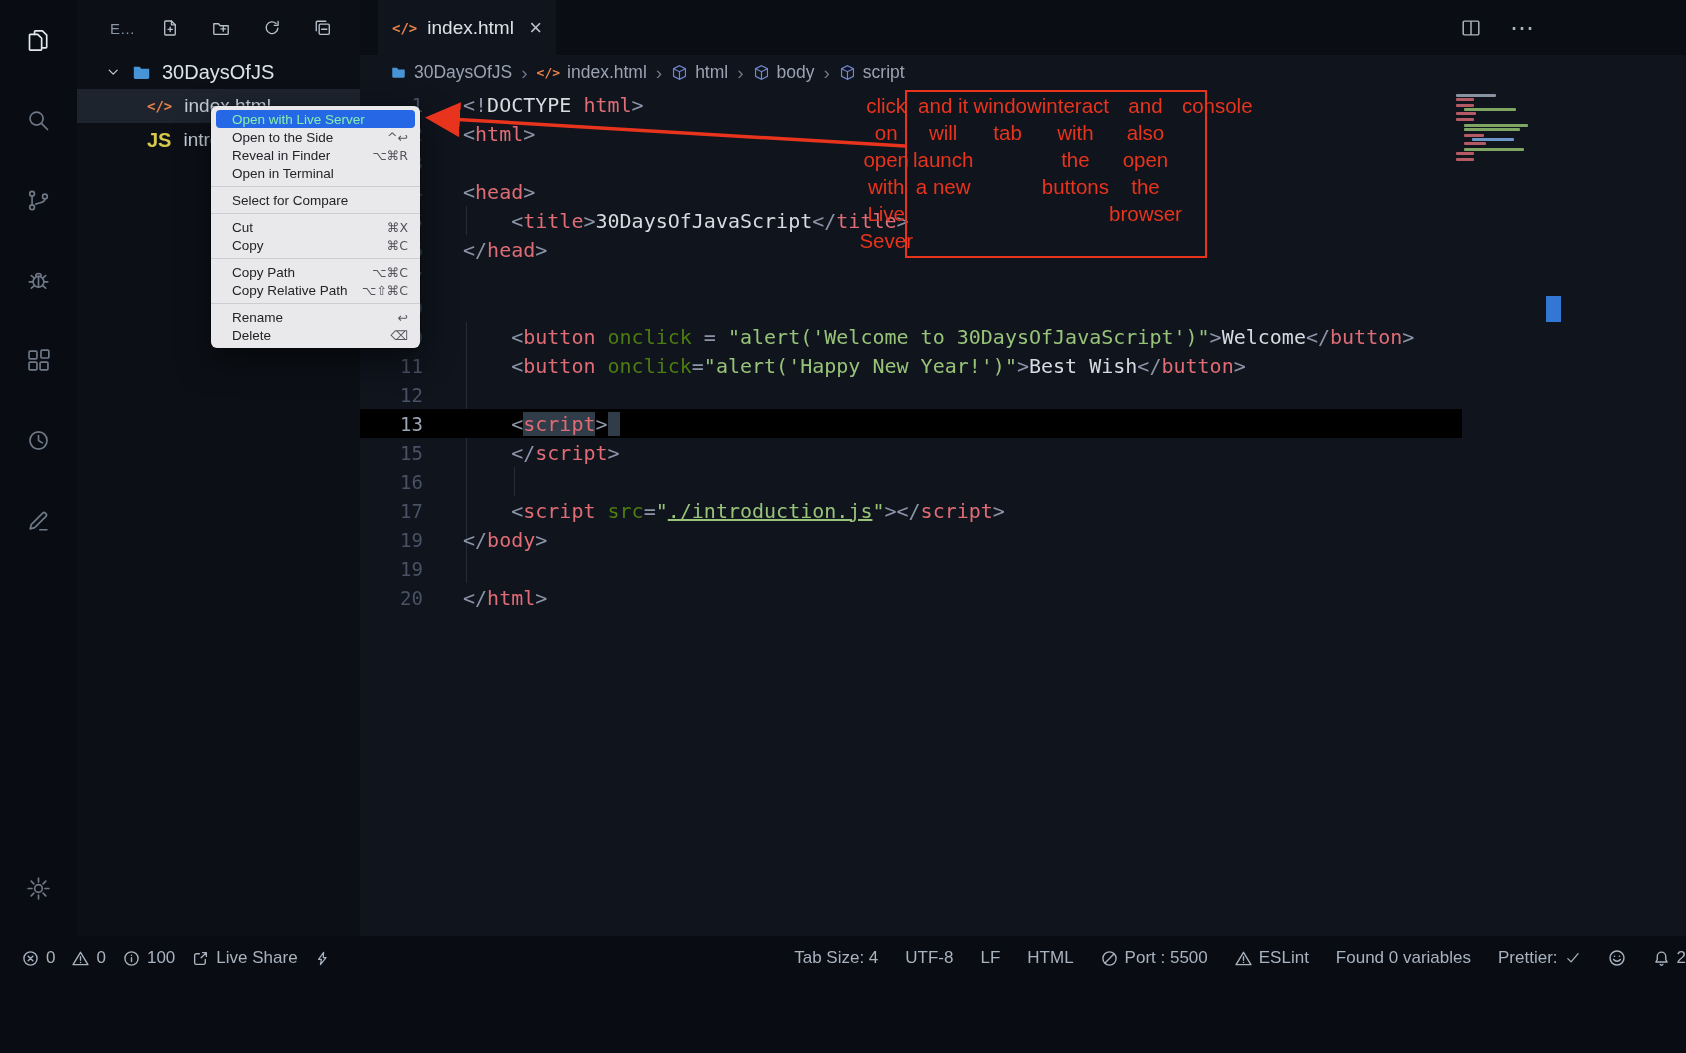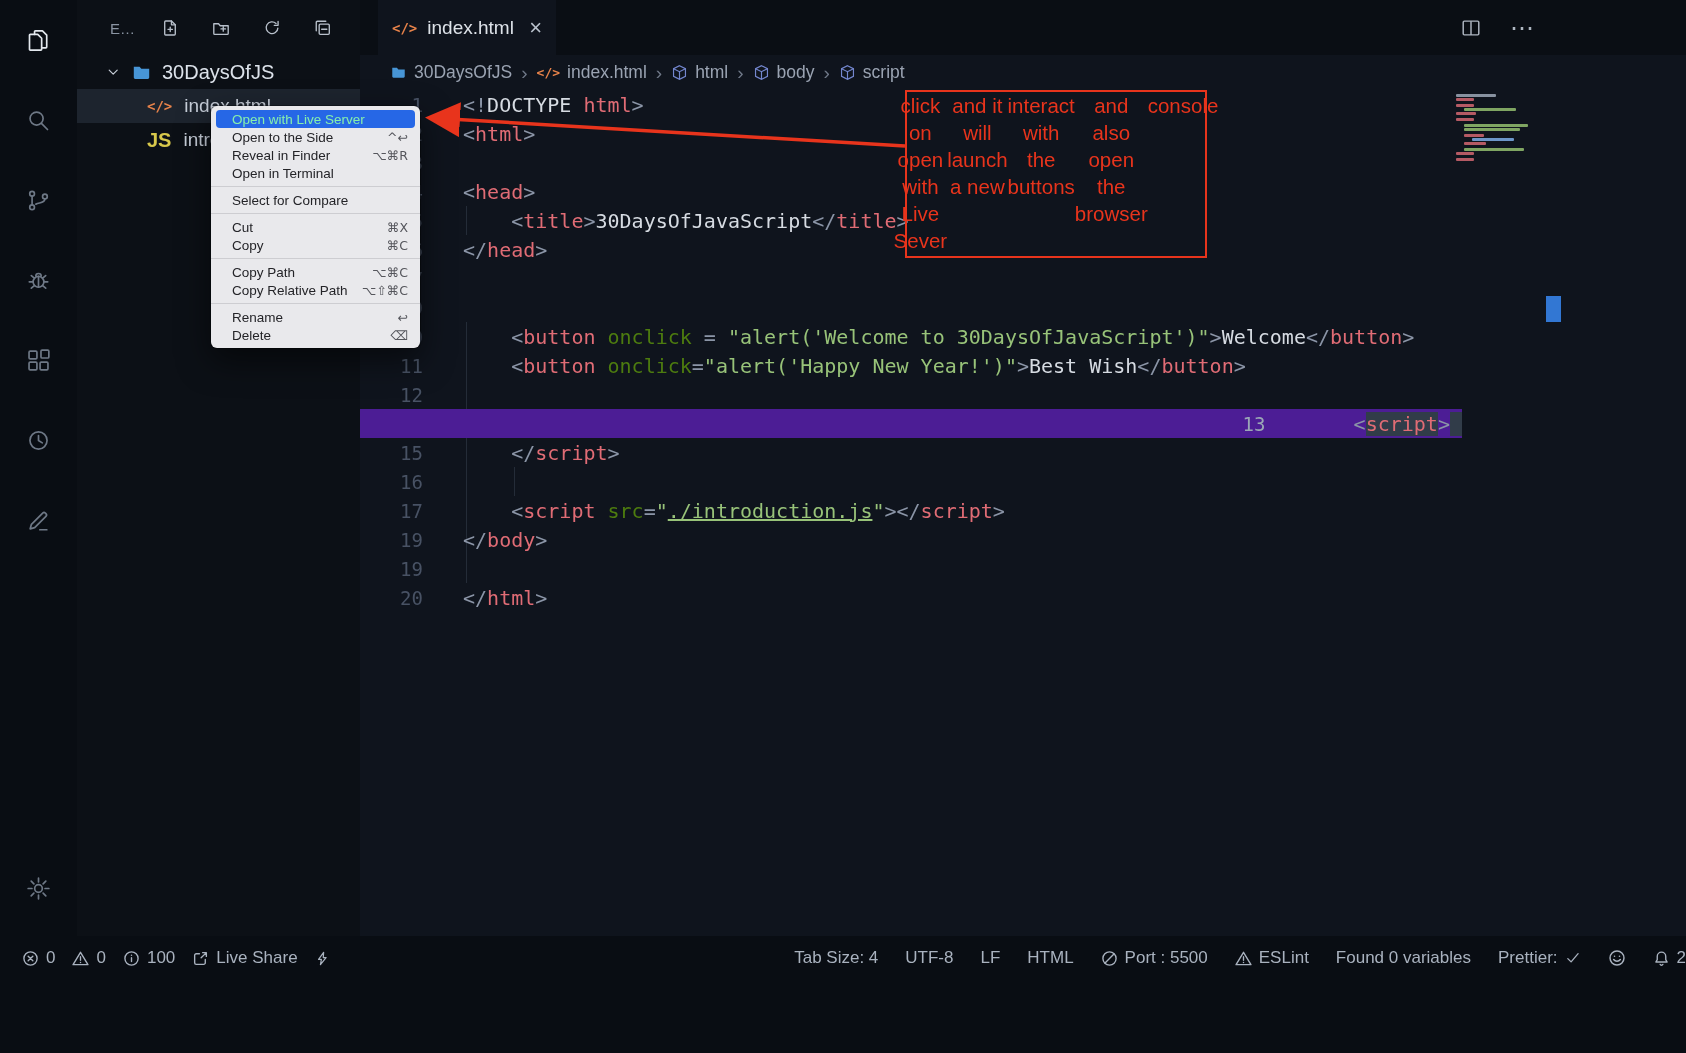--- a/index.html
+++ b/index.html
@@ -39,21 +39,21 @@
   .ellipsis{font-size:24px;letter-spacing:1px;cursor:pointer;}
 
   .breadcrumbs{position:absolute;top:55px;left:0;right:0;height:35px;display:flex;align-items:center;padding-left:30px;gap:9px;color:#9aa3b2;font-size:17.5px;}
   .bc-item{display:flex;align-items:center;gap:7px;cursor:pointer;}
   .bc-sep{color:#6f7888;font-size:19px;}
   .bc-code{color:#e8834a;font-family:"DejaVu Sans Mono",monospace;font-size:13px;font-weight:bold;}
 
   .editor{position:absolute;top:90px;left:0;right:0;bottom:0;}
   .code-area{position:absolute;left:0;top:0;width:1102px;}
   .code-line{display:flex;height:29px;align-items:center;font-family:"DejaVu Sans Mono",monospace;font-size:20px;white-space:pre;}
-  .code-line.current{background:#4c1d95;justify-content:flex-end;}
+  .code-line.current{background:#000000;}
   .code-line.current .ln{color:#9aa6b6;}
   .ln{width:63px;text-align:right;color:#485264;font-size:19px;flex:none;}
   .code-text{padding-left:40px;}
   .tk-p{color:#8b95a7;}
   .tk-t{color:#e06c75;}
   .tk-thl{color:#e06c75;background:#313c49;}
   .tk-ghost{background:#313c49;}
   .tk-a{color:#4d7c0f;}
   .tk-s{color:#98c379;}
   .tk-w{color:#d6dbe2;}
@@ -347,20 +347,21 @@
       </div>
       <div class="menu-item">
         <span class="menu-label">Delete</span>
         <span class="menu-key">⌫</span>
       </div>
     </div>
 
   <div class="annotation" style="border-color: rgb(232, 52, 28); color: rgb(232, 52, 28);">
       <div>click on open with Live Sever</div>
       <div>and it will launch a new</div>
+      <div>window tab</div>
       <div>interact with the buttons</div>
       <div>and also open the browser</div>
       <div>console</div>
     </div>
 
   <svg class="arrow-overlay" width="1686" height="1053" viewBox="0 0 1686 1053">
     <defs>
       <marker id="ah" markerWidth="10" markerHeight="10" refX="8" refY="5" orient="auto">
         <path id="arrow-head" d="M0 0L10 5L0 10z" fill="#e8341c"></path>
       </marker>

